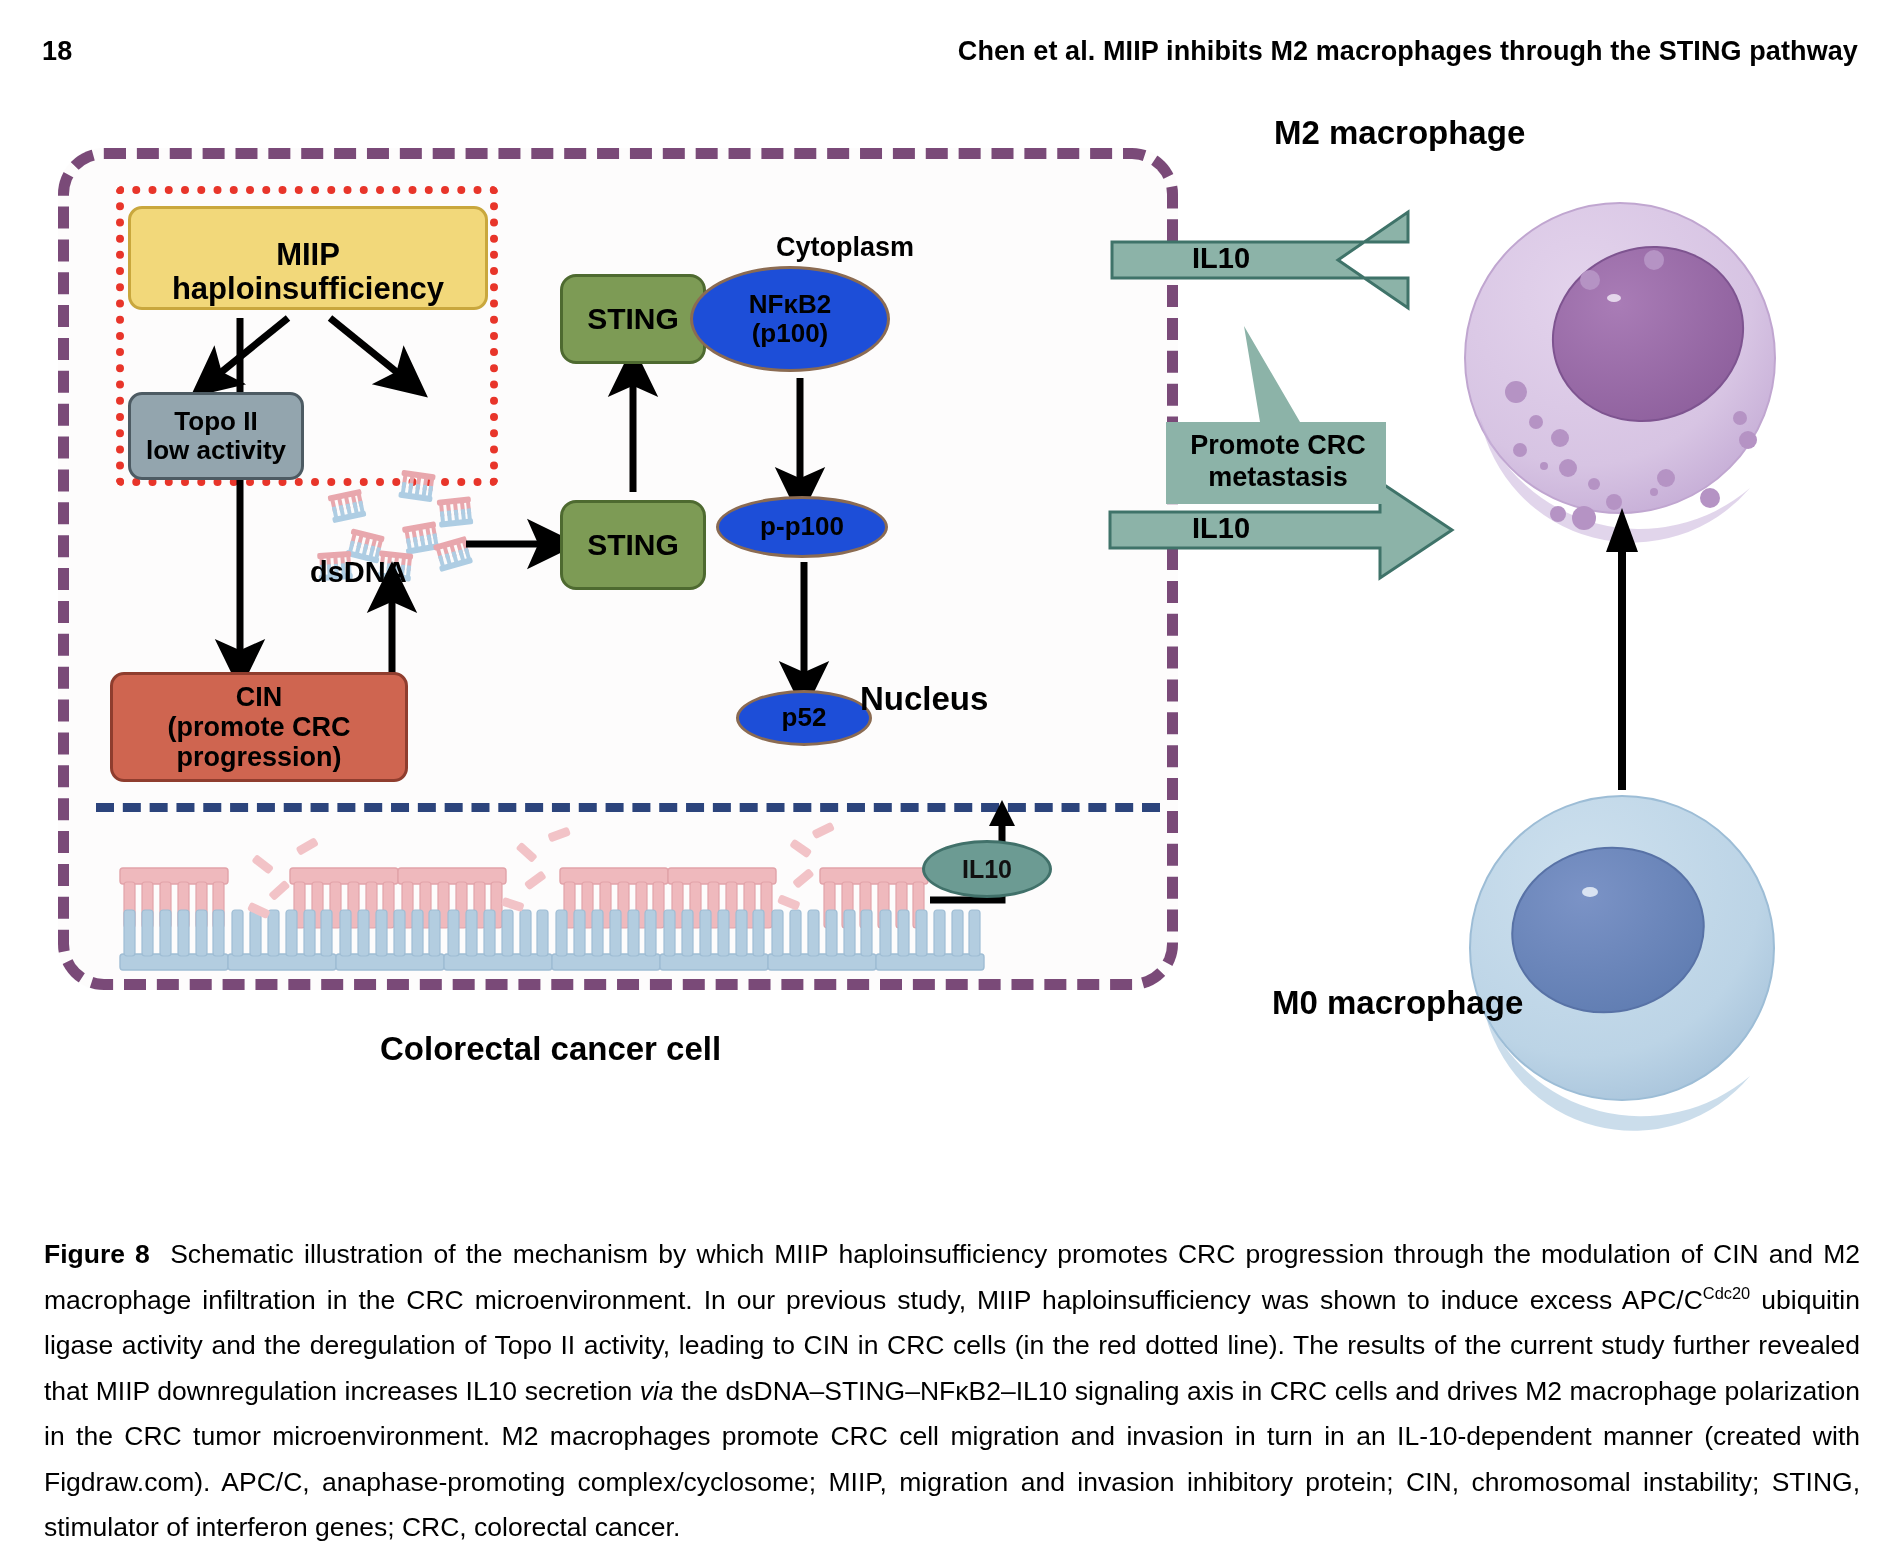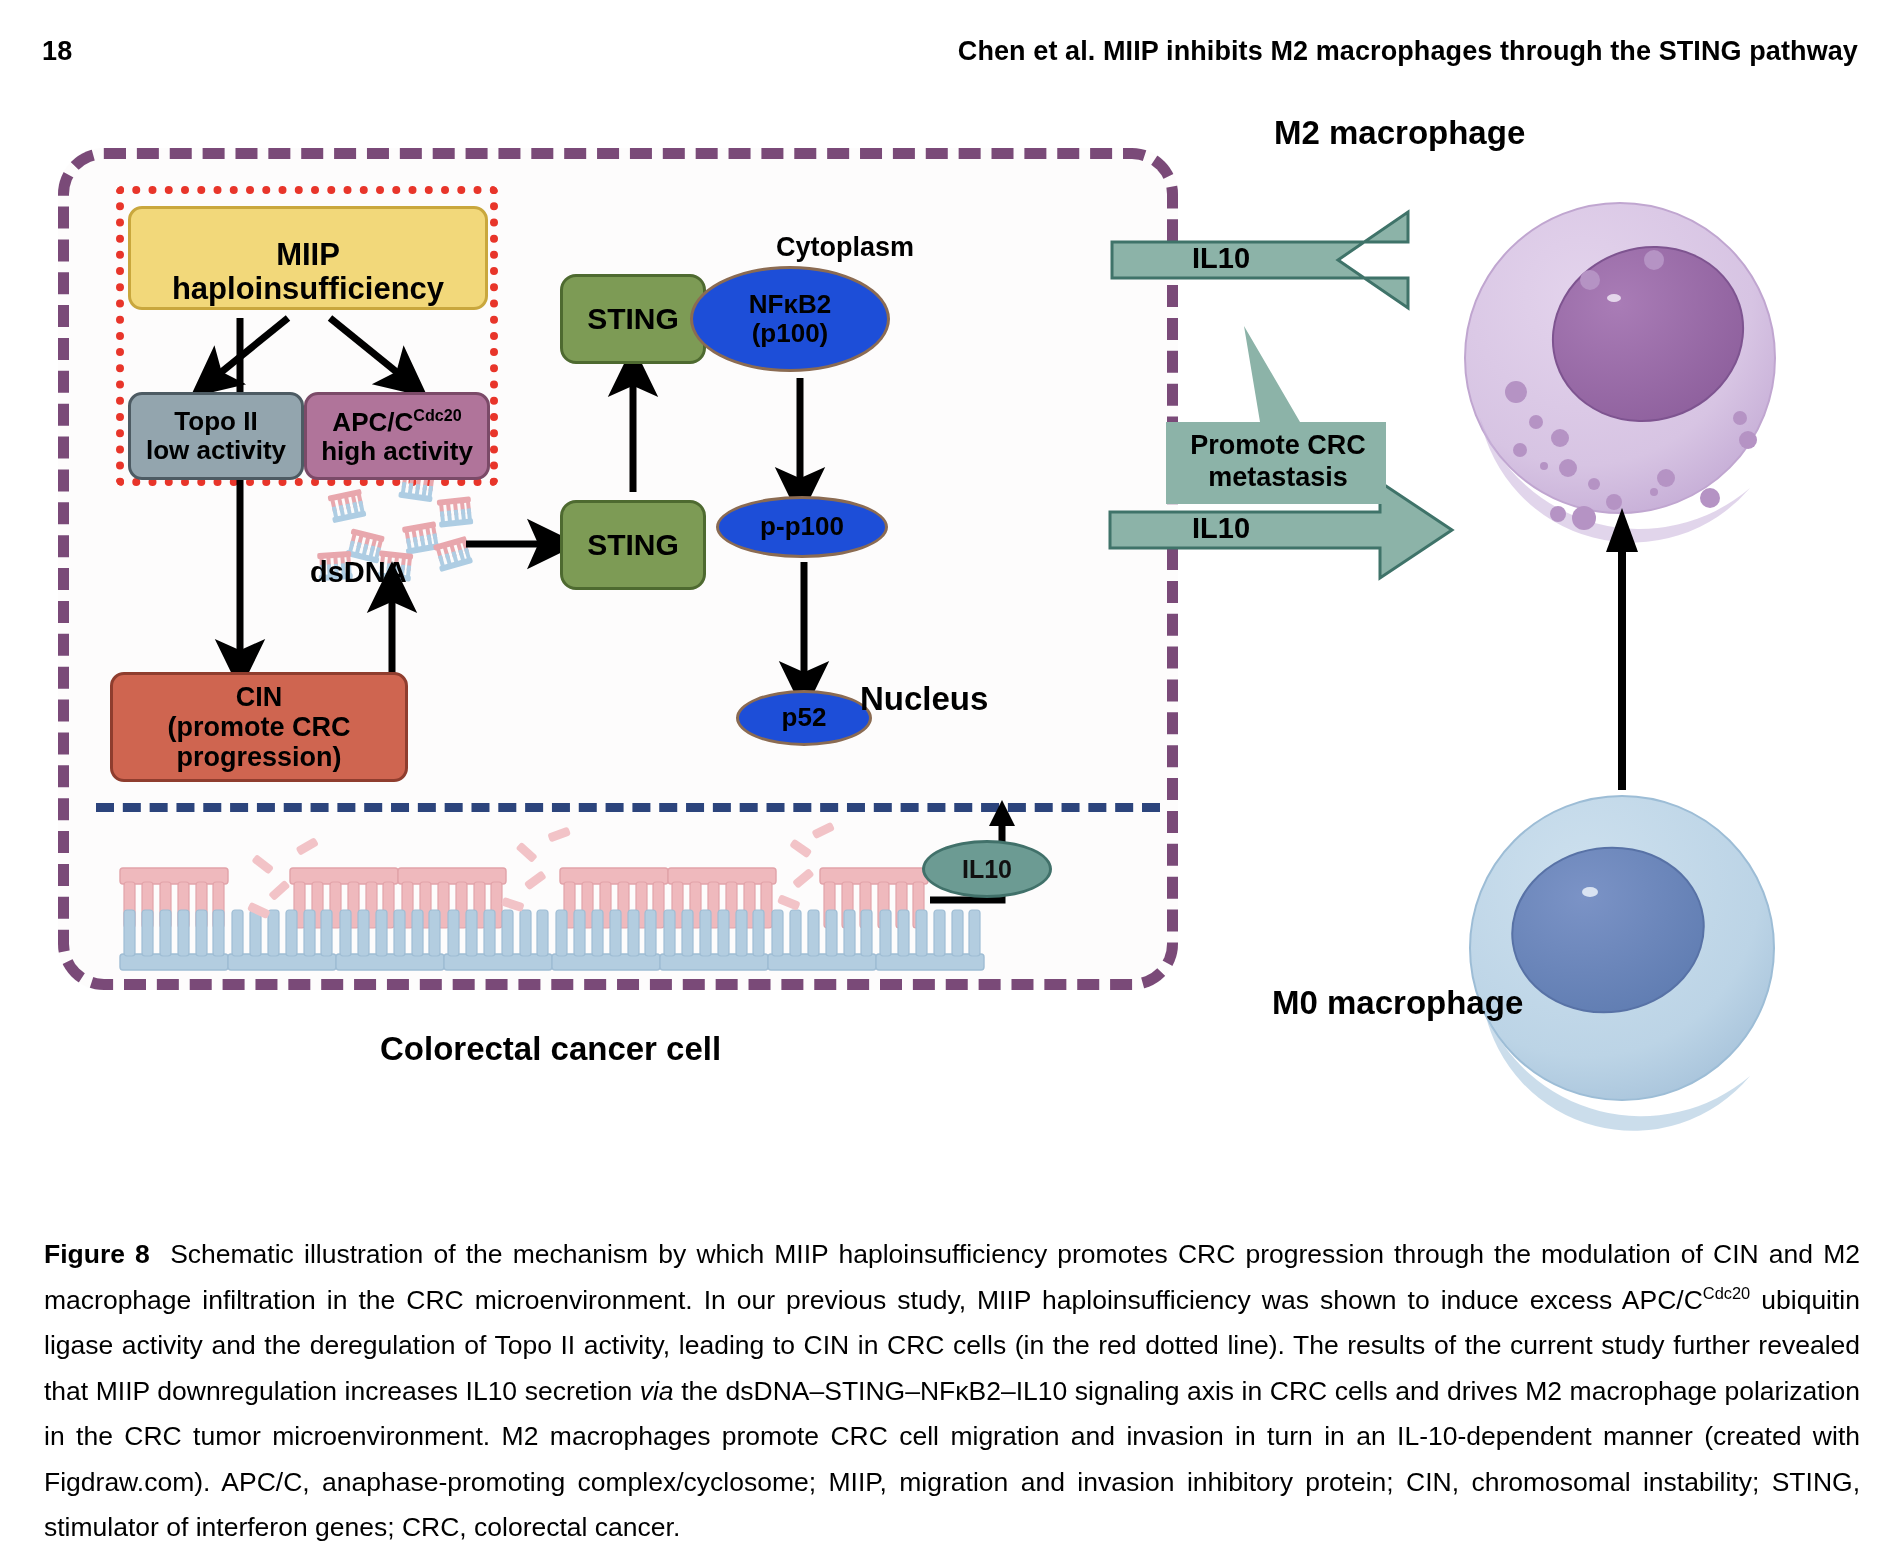--- a/index.html
+++ b/index.html
@@ -291,26 +291,20 @@
       </span>
     </div>
 
     <div class="node n-topo">
       <span>
         <span>Topo II</span><br>
         <span>low activity</span>
       </span>
     </div>
 
-    <div class="node n-apc">
-      <span>
-        <span>APC/C</span><sup>Cdc20</sup><br>
-        <span>high activity</span>
-      </span>
-    </div>
 
     <div class="node n-cin">
       <span>
         <span>CIN</span><br>
         <span>(promote CRC</span><br>
         <span>progression)</span>
       </span>
     </div>
 
     <div class="node n-sting1">STING</div>

